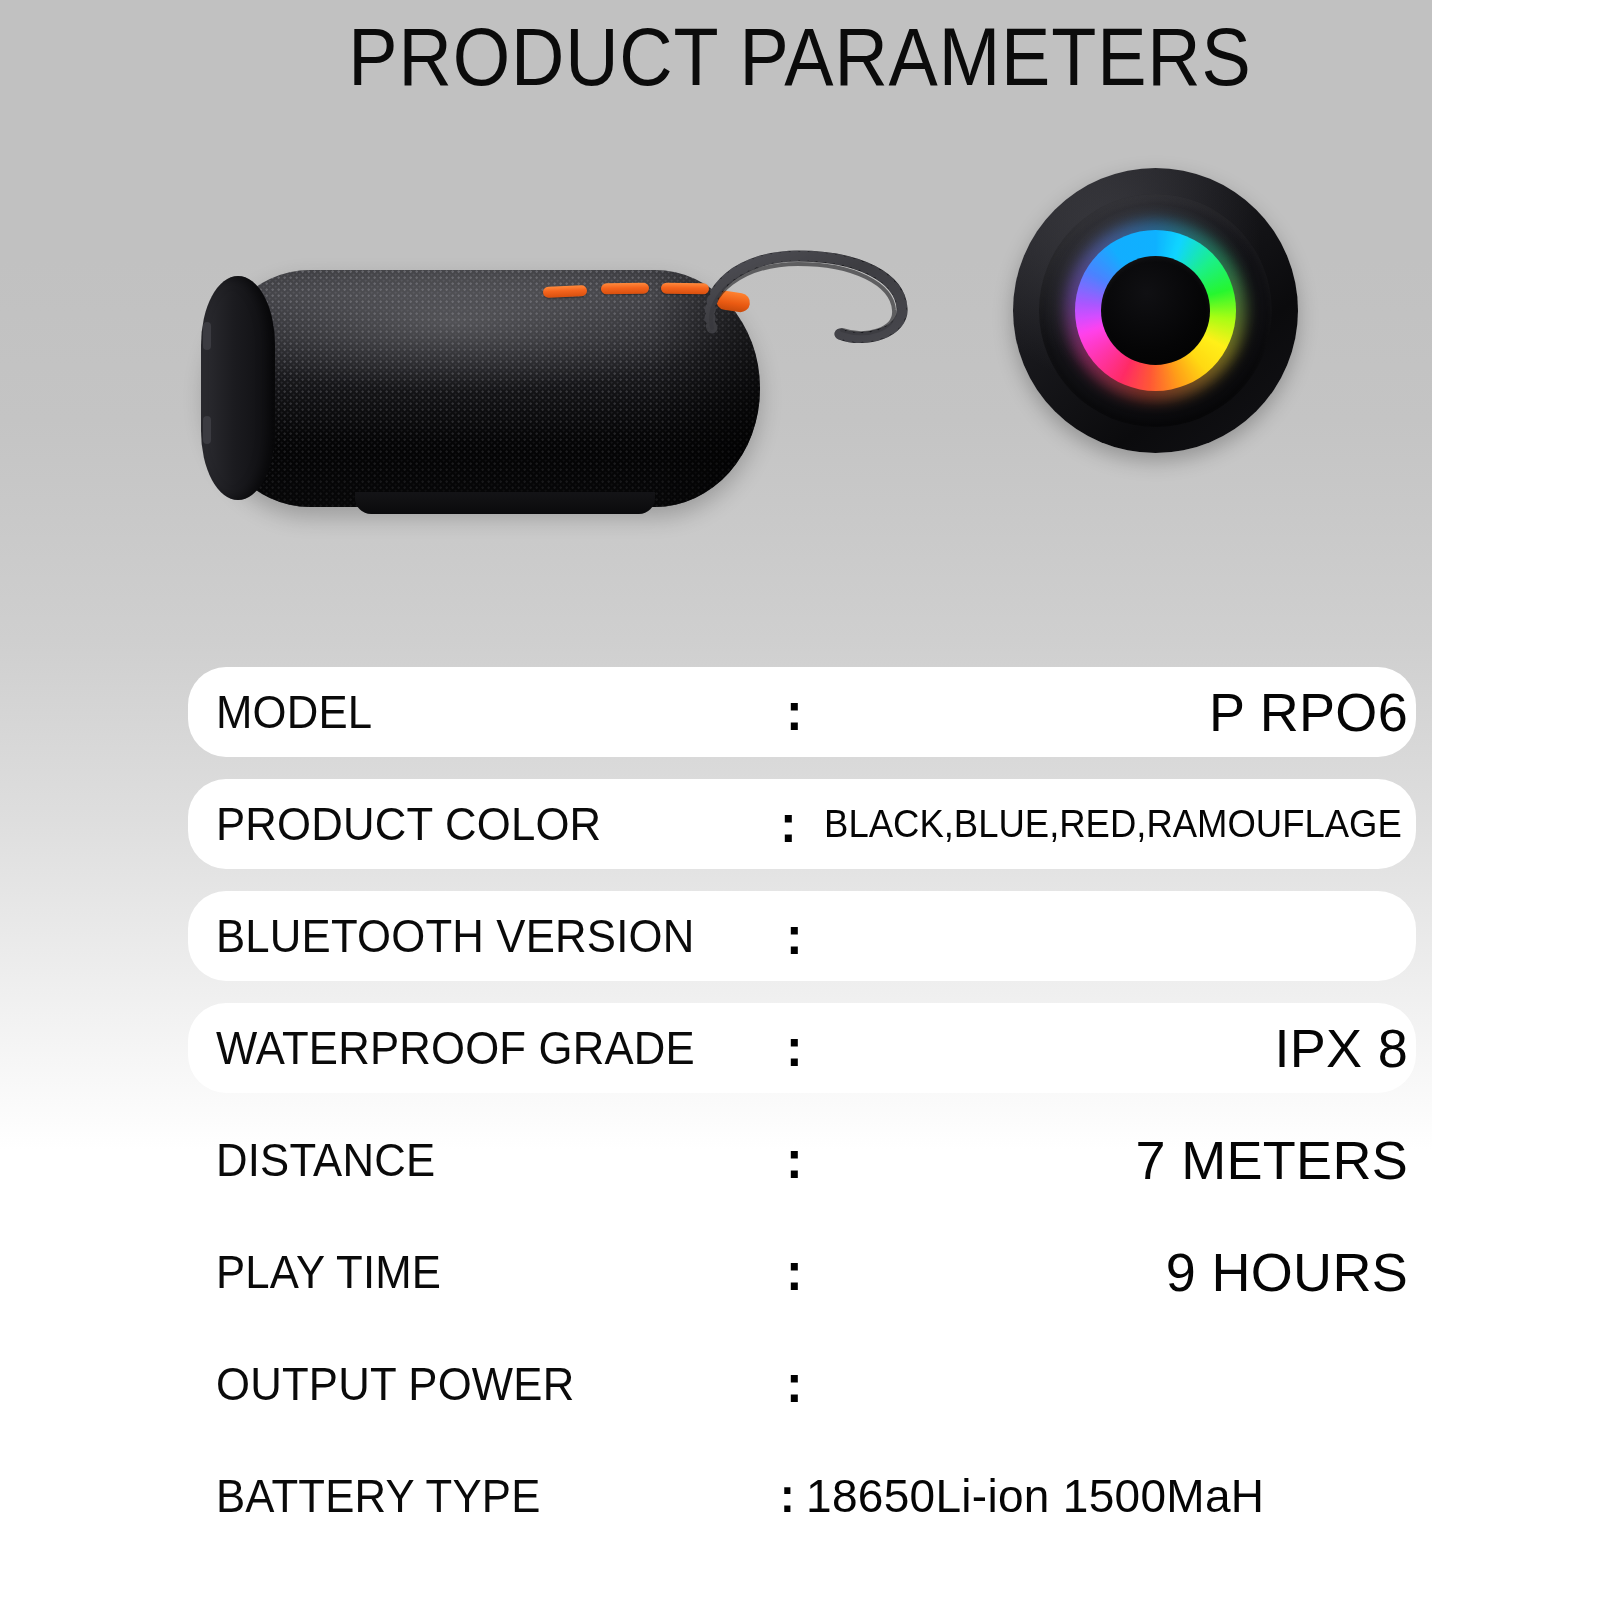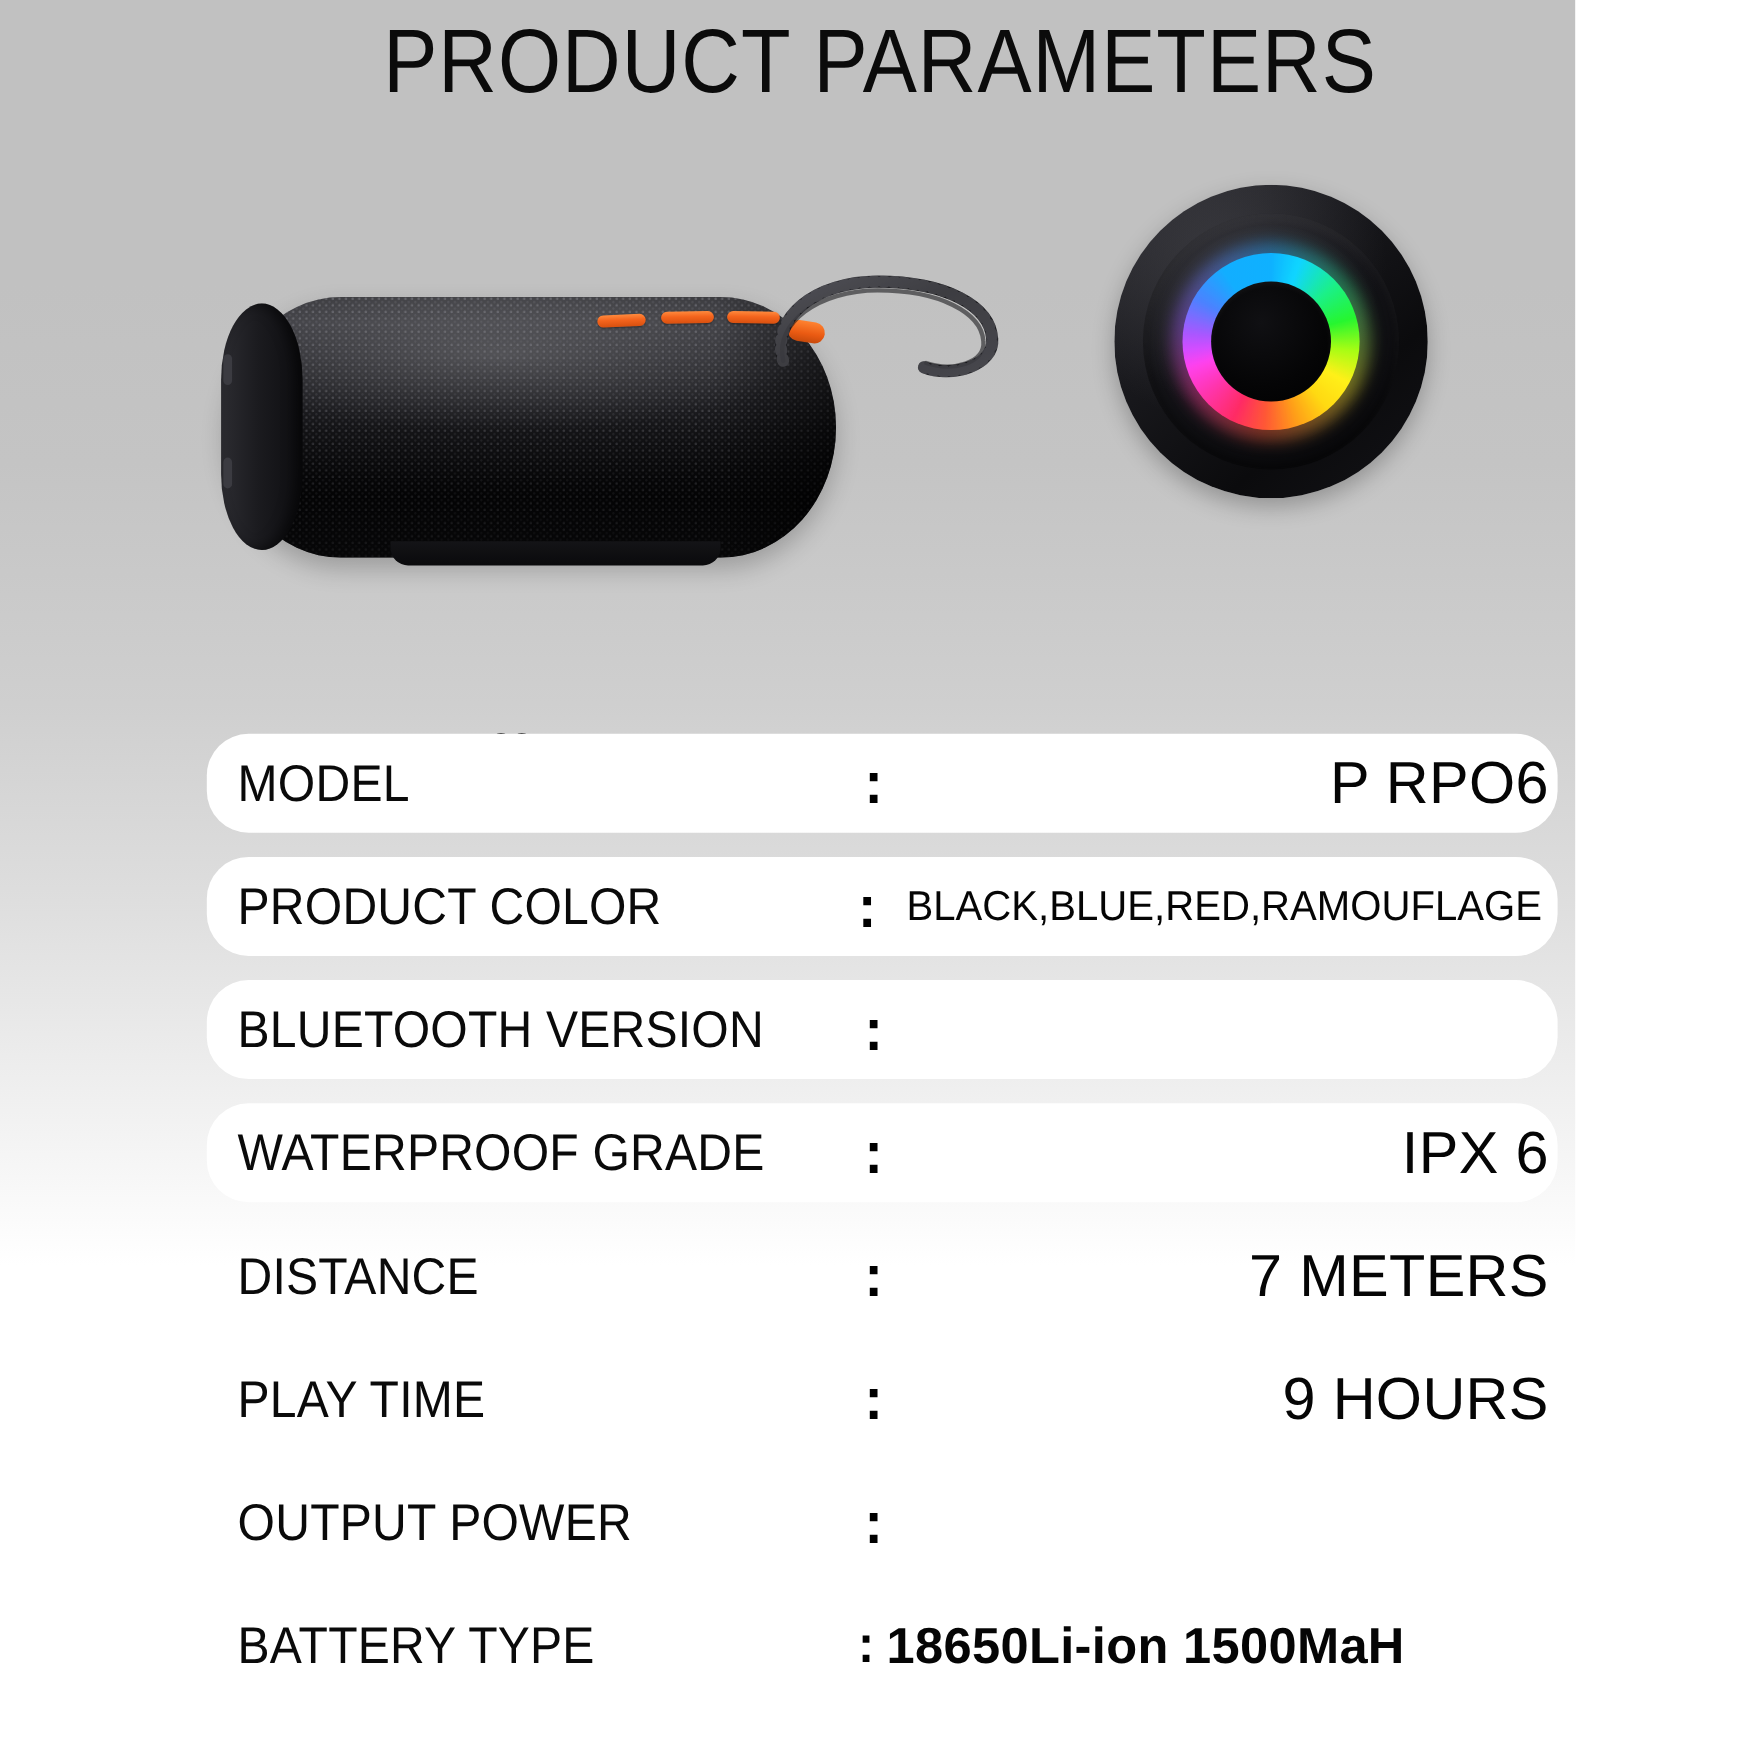--- a/index.html
+++ b/index.html
@@ -373,21 +373,21 @@
   
   .spec-value.small {
     font-size: 38px;
     letter-spacing: 0;
     transform: scaleX(0.96);
   }
   .spec-value.medium {
     font-size: 46px;
   }
   .spec-row.tight .spec-colon { left: 592px; font-size: 44px; }
-  .spec-row.tight .spec-value { left: 618px; width: 610px; text-align: left; font-weight: bold; }
+  .spec-row.tight .spec-value { left: 618px; width: 610px; text-align: left; }
   .spec-row.colorrow .spec-colon { left: 592px; }
   .spec-row.colorrow .spec-value { left: 624px; width: 604px; text-align: left; }
 </style>
 </head>
 <body>
 
 <div id="page">
 
   <div class="title">PRODUCT PARAMETERS</div>
 
@@ -461,21 +461,21 @@
     </div>
 
     <div class="spec-row">
       <div class="spec-label">BLUETOOTH VERSION</div>
       <div class="spec-colon">:</div>
     </div>
 
     <div class="spec-row">
       <div class="spec-label">WATERPROOF GRADE</div>
       <div class="spec-colon">:</div>
-      <div class="spec-value">IPX 6</div>
+      <div class="spec-value">IPX 8</div>
     </div>
 
     <div class="spec-row plain">
       <div class="spec-label">DISTANCE</div>
       <div class="spec-colon">:</div>
       <div class="spec-value">7 METERS</div>
     </div>
 
     <div class="spec-row plain">
       <div class="spec-label">PLAY TIME</div>

